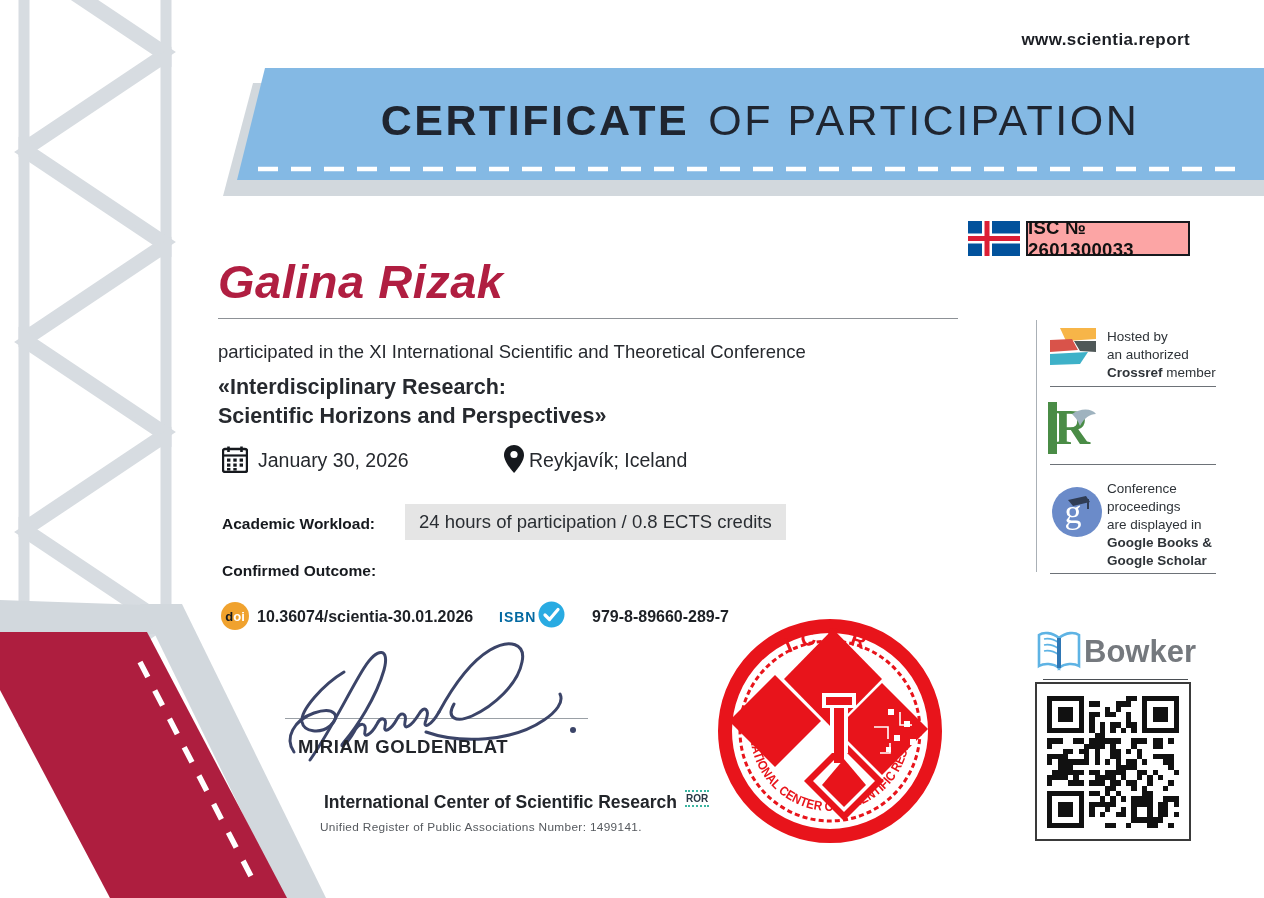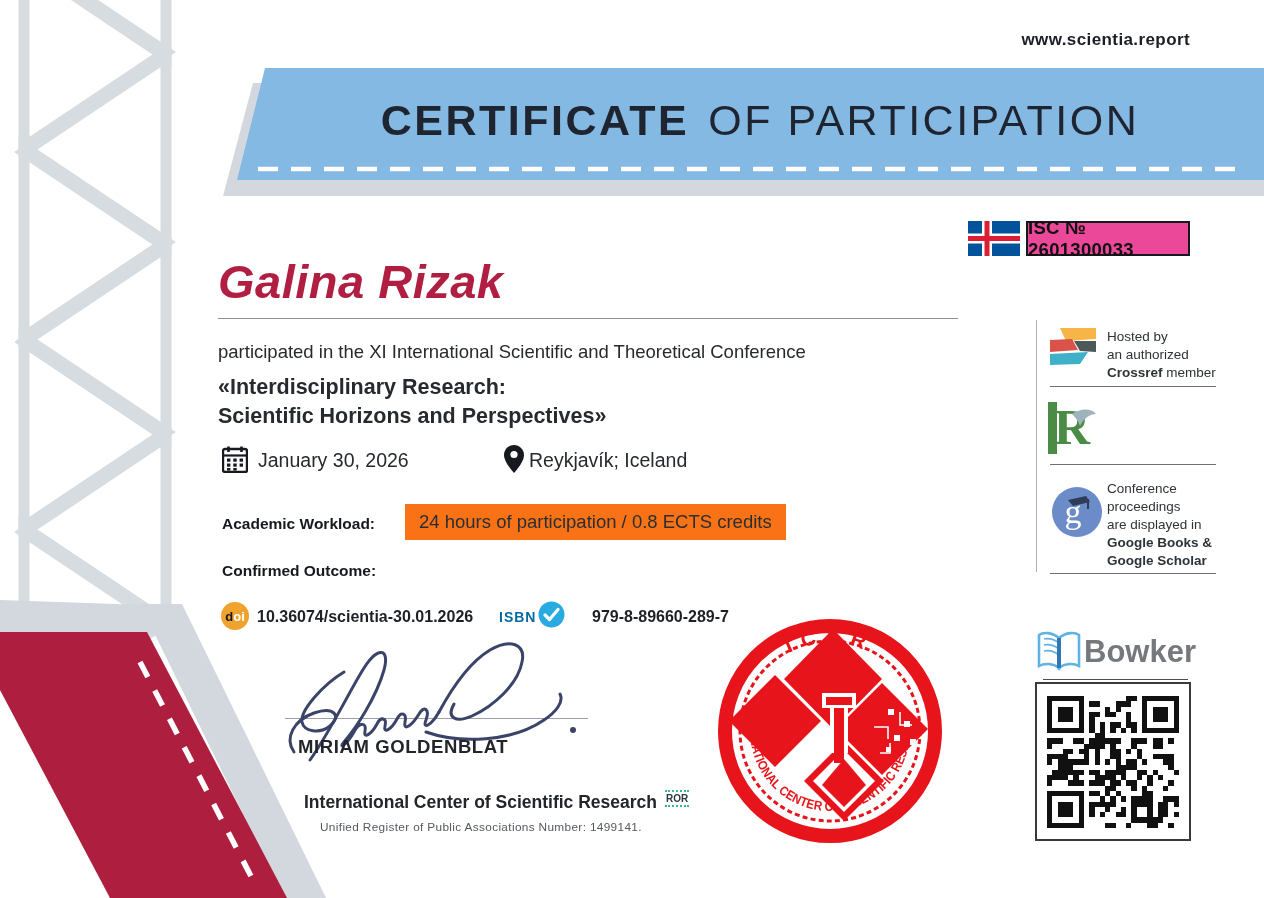--- a/index.html
+++ b/index.html
@@ -10,47 +10,47 @@
   .site-url{top:30px;left:0;width:1190px;text-align:right;font-size:17px;font-weight:700;
             letter-spacing:.4px;color:#1b1e24;}
   
   .banner-text{top:96px;left:280px;width:960px;text-align:center;font-size:43px;color:#1f2530;
                letter-spacing:2.5px;white-space:nowrap;}
   .banner-text .w1{font-weight:800;}
   .banner-text .w2{font-weight:500;margin-left:19px;}
   
   .isc-box{top:221px;left:1026px;width:160px;height:31px;border:2px solid #16191e;
            display:flex;align-items:center;justify-content:center;font-size:18.5px;font-weight:700;
-           letter-spacing:.3px;color:#111;background:#ec4899;}
+           letter-spacing:.3px;color:#111;background:#fca5a5;}
   
   .name{top:254px;left:218px;font-size:47px;font-weight:700;font-style:italic;color:#b01e41;
         letter-spacing:.5px;}
   .name-rule{top:318px;left:218px;width:740px;height:0;border-top:1.5px solid #8d9196;}
   .intro{top:341px;left:218px;font-size:18.5px;color:#26292e;}
   .conf-title{top:373px;left:218px;font-size:21.5px;font-weight:700;color:#26292e;line-height:29px;}
   
   .event-text{font-size:19.5px;color:#26292e;}
   .date-text{top:449px;left:258px;}
   .loc-text{top:449px;left:529px;}
   
   .dlabel{font-size:15.5px;font-weight:700;color:#16191e;}
-  .dvalue{background:#f97316;font-size:18.5px;color:#2a2e33;padding:7px 14px;white-space:nowrap;}
+  .dvalue{background:#e5e5e5;font-size:18.5px;color:#2a2e33;padding:7px 14px;white-space:nowrap;}
   .wl-label{top:515px;left:222px;}
   .wl-value{top:504px;left:405px;}
   .oc-label{top:562px;left:222px;}
   .oc-value{top:551px;left:405px;}
   
   .doi-text{top:608px;left:257px;font-size:16px;font-weight:600;color:#1d2025;}
   .isbn-label{top:609px;left:499px;font-size:14px;font-weight:800;letter-spacing:1px;color:#0369a1;text-align:center;}
   .isbn-text{top:608px;left:592px;font-size:16px;font-weight:600;color:#1d2025;}
   
   .sig-rule{top:718px;left:285px;width:303px;height:0;border-top:1.5px solid #9aa0a6;}
   .sig-name{top:736px;left:298px;font-size:18.5px;font-weight:800;letter-spacing:.6px;color:#22252a;}
   .sig-role{top:768px;left:318px;font-size:17px;color:#35393f;}
-  .sig-org{top:790px;left:304px;font-size:17.5px;font-weight:700;color:#22252a;}
+  .sig-org{top:790px;left:324px;font-size:17.5px;font-weight:700;color:#22252a;}
   .ror{display:inline-block;margin-left:8px;vertical-align:6px;font-size:10px;font-weight:800;
        color:#2b3945;border-top:2px dotted #3ab5a0;border-bottom:2px dotted #3ab5a0;padding:1px 1px;}
   .registry{top:820px;left:320px;font-size:11.8px;letter-spacing:.35px;color:#55595e;}
   
   .side-vline{top:320px;left:1036px;width:0;height:252px;border-left:1.5px solid #aab0b6;}
   .side-hr{height:0;border-top:1.5px solid #6d7278;left:1050px;width:166px;}
   .hr1{top:386px;} .hr2{top:464px;} .hr3{top:573px;}
   .bowker-hr{top:679px;left:1043px;width:145px;height:0;border-top:1.5px solid #4a4e53;}
   .badge-text{font-size:13.5px;line-height:18px;color:#2e3338;}
   .badge-text b{font-weight:700;text-align:right;}

